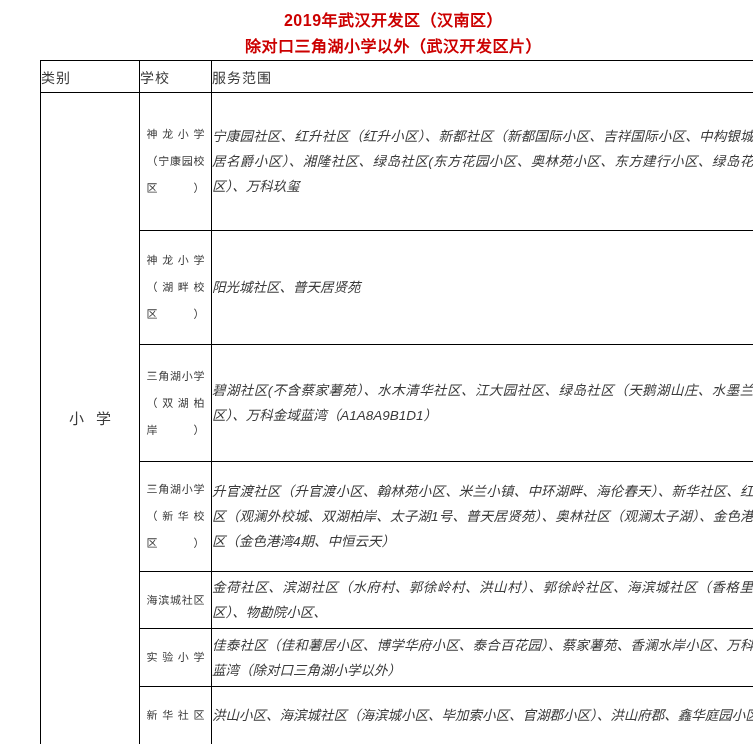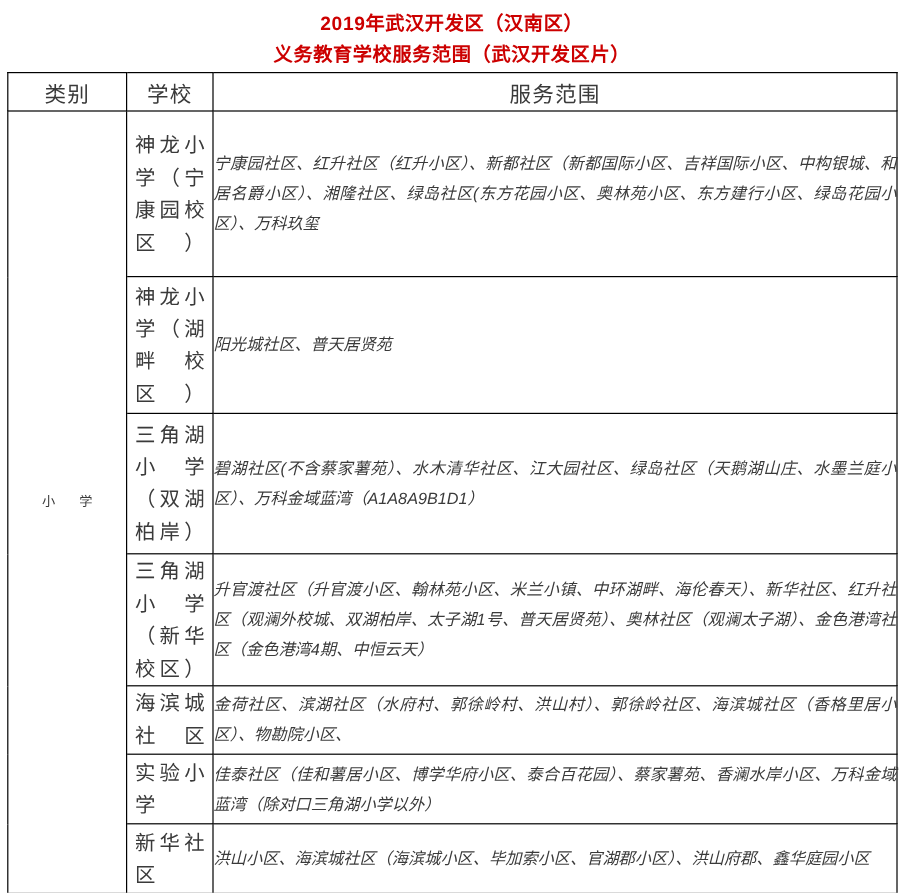--- a/index.html
+++ b/index.html
@@ -14,20 +14,21 @@
     font-family: "Liberation Sans", "DejaVu Sans", sans-serif;
     color: #333333;
     overflow: hidden;
   }
 
   .page {
     position: relative;
     width: 753px;
     height: 744px;
     box-sizing: border-box;
+    padding-left: 34px;
   }
 
   
   .title-block {
     padding-top: 8px;
     text-align: center;
   }
   .title-line {
     color: #cc0000;
     font-weight: bold;
@@ -57,52 +58,52 @@
     box-sizing: border-box;
   }
 
   col.col-category { width: 99px; }
   col.col-school   { width: 72px; }
   col.col-range    { width: 570px; }
 
   
   .hdr-cell {
     height: 32px;
-    text-align: center;
+    text-align: left;
     font-weight: normal;
-    font-size: 18px;
+    font-size: 14px;
     color: #3a3a3a;
     letter-spacing: 1px;
   }
 
   
   .cat-cell {
     text-align: center;
     position: relative;
   }
   .cat-inner {
     width: 42px;
     margin: 0 auto;
-    font-size: 11px;
+    font-size: 15px;
     color: #3a3a3a;
     text-align: justify;
     text-align-last: justify;
     line-height: 34px;
   }
   .cat-inner span {
     display: inline-block;
   }
 
   
   .school-cell {
     text-align: center;
     padding: 5px 3px;
   }
   .school-inner {
-    font-size: 17px;
+    font-size: 11px;
     line-height: 27px;
     color: #3a3a3a;
     text-align: justify;
     text-align-last: justify;
     word-break: break-all;
     width: 58px;
     margin: 0 auto;
   }
 
   
@@ -127,21 +128,21 @@
   tr.r-h57  td { height: 57px;  }
   tr.r-h58  td { height: 58px;  }
 </style>
 </head>
 <body>
 
 <div class="page">
 
   <div class="title-block">
     <div class="title-line">2019年武汉开发区（汉南区）</div>
-    <div class="title-line">义务教育学校服务范围（武汉开发区片）</div>
+    <div class="title-line">除对口三角湖小学以外（武汉开发区片）</div>
   </div>
 
   <div class="table-wrap">
     <table class="range-table">
       <colgroup>
         <col class="col-category">
         <col class="col-school">
         <col class="col-range">
       </colgroup>
       <thead>

